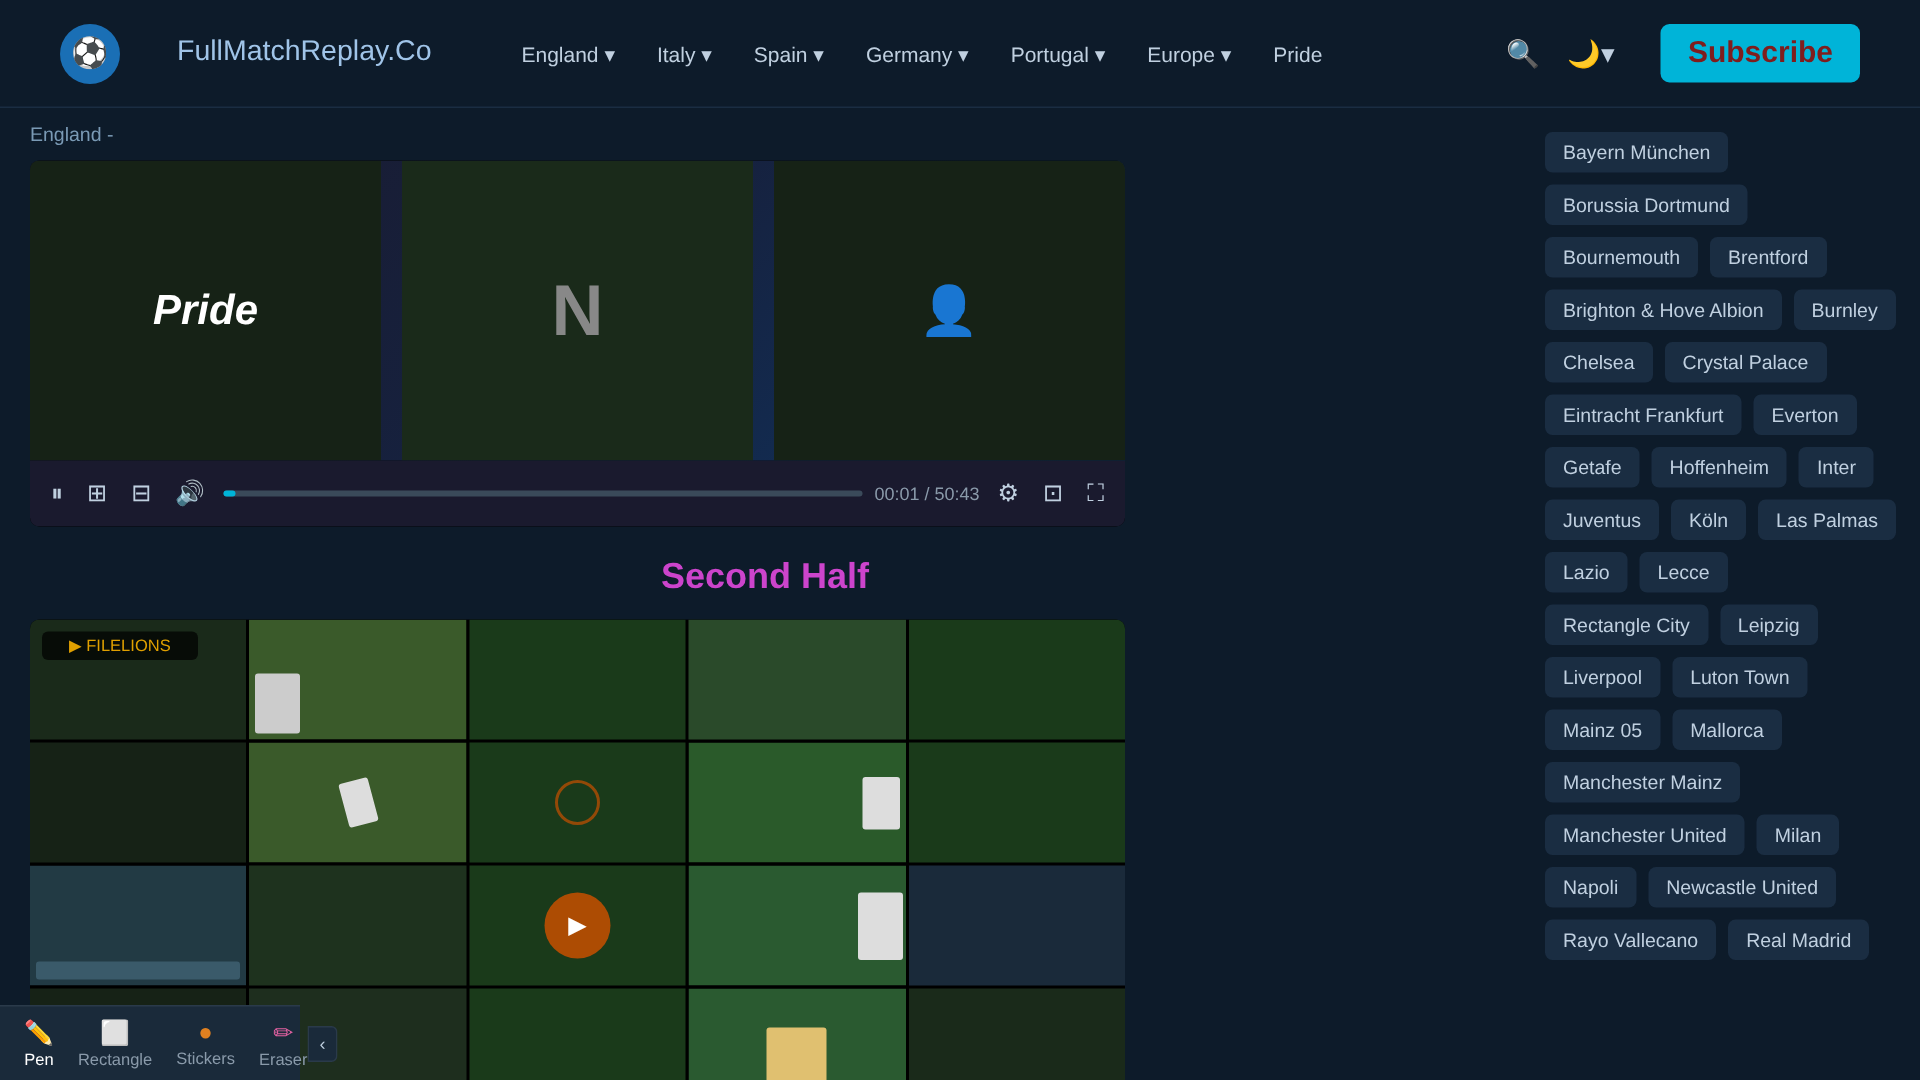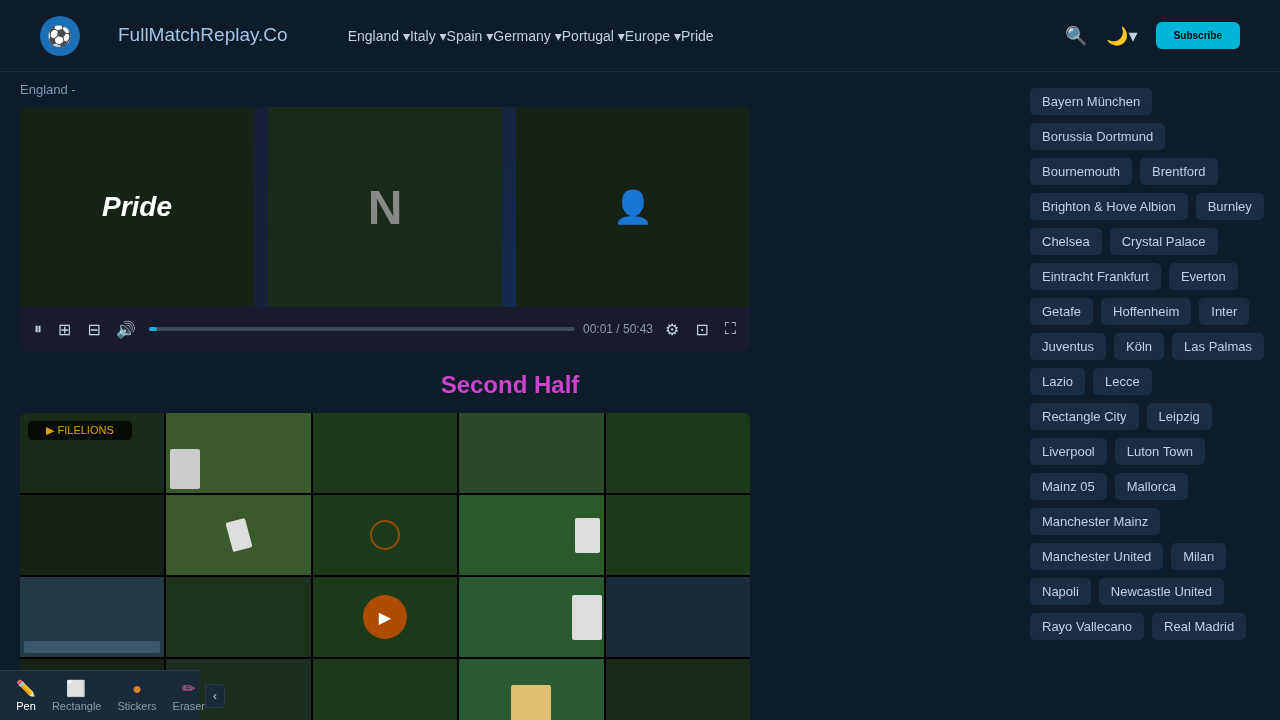--- a/index.html
+++ b/index.html
@@ -38,42 +38,44 @@
     }
     .logo-text {
       font-size: 19px;
       color: #a0c4e8;
       line-height: 1.3;
       margin-left: 28px;
     }
     .nav-links {
       display: flex;
       align-items: center;
+      gap: 28px;
       flex: 1;
     }
     .nav-link {
       color: #c0d0e0;
       font-size: 14px;
       cursor: pointer;
       display: flex; align-items: center; gap: 4px;
     }
     .nav-right {
       display: flex;
       align-items: center;
       gap: 18px;
     }
     .subscribe-btn {
       background: #00b4d8;
-      color: #000000;
+      color: #7f1d1d;
       border: none;
       border-radius: 6px;
       padding: 8px 18px;
-      font-size: 10px;
+      font-size: 20px;
       cursor: pointer;
       font-weight: 600;
+      margin-left: 13px;
     }
     .search-icon-btn, .theme-btn {
       background: none; border: none;
       color: #c0d0e0; cursor: pointer; font-size: 18px;
     }
 
     
     .main-layout {
       display: flex;
       gap: 0;

